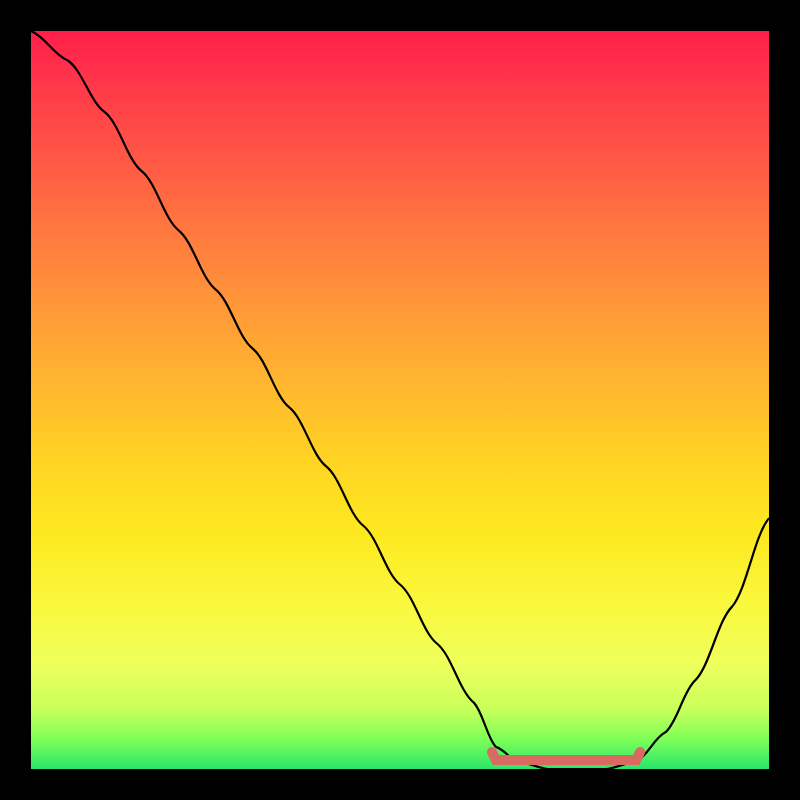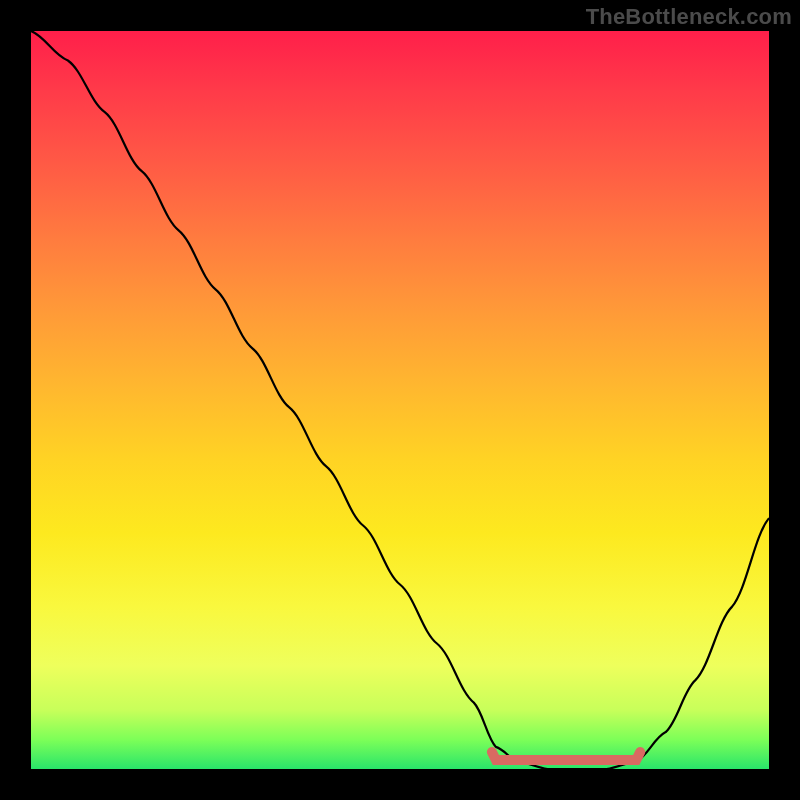--- a/index.html
+++ b/index.html
@@ -68,21 +68,20 @@
     stroke: #000;
     stroke-width: 2.2;
     fill: none;
   }
 </style>
 </head>
 <body>
 
 <div class="frame">
 
-  <div class="watermark">TheBottleneck.com</div>
 
   <div class="plot-area">
     <div class="gradient"></div>
 
     <svg class="curve" viewBox="0 0 738 738" preserveAspectRatio="none">
       <g>
         <path id="curve-path" class="curve-line" d="M 0.0 0.0 C 14.8 5.9 22.1 23.6 36.9 29.5 C 51.7 39.9 59.0 70.8 73.8 81.2 C 88.6 93.0 95.9 128.4 110.7 140.2 C 125.5 152.0 132.8 187.5 147.6 199.3 C 162.4 211.1 169.7 246.5 184.5 258.3 C 199.3 270.1 206.6 305.5 221.4 317.3 C 236.2 329.1 243.5 364.6 258.3 376.4 C 273.1 388.2 280.4 423.6 295.2 435.4 C 310.0 447.2 317.3 482.7 332.1 494.5 C 346.9 506.3 354.2 541.7 369.0 553.5 C 383.8 565.3 391.1 600.7 405.9 612.5 C 420.7 624.3 428.0 659.8 442.8 671.6 C 451.7 680.4 456.1 707.0 464.9 715.9 C 473.8 718.8 478.2 727.7 487.1 730.6 C 498.9 732.1 504.8 736.5 516.6 738.0 C 528.4 738.0 534.3 738.0 546.1 738.0 C 557.9 738.0 563.8 738.0 575.6 738.0 C 587.4 736.5 593.4 732.1 605.2 730.6 C 617.0 724.7 622.9 707.0 634.7 701.1 C 646.5 690.8 652.4 659.8 664.2 649.4 C 679.0 634.7 686.3 590.4 701.1 575.6 C 715.9 557.9 723.2 504.8 738.0 487.1"></path>
         <path id="flat-path" class="flat-marker" d="M 460.9 721.0 L 464.9 729.0 L 605.2 729.0 L 609.2 721.0"></path>
       </g>
     </svg>

